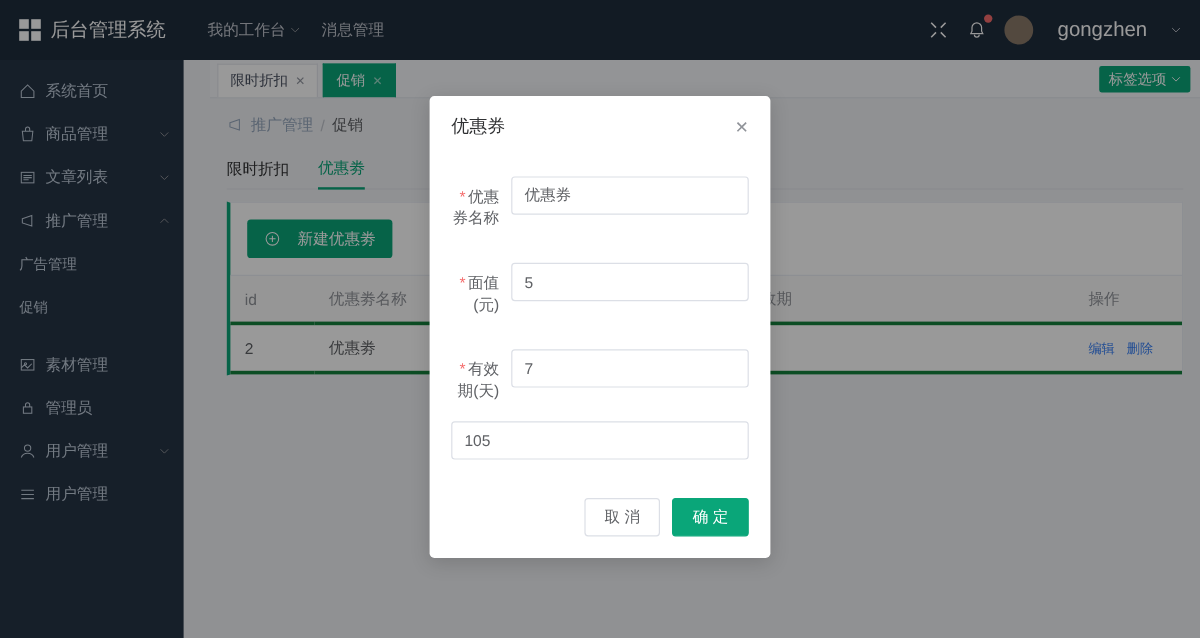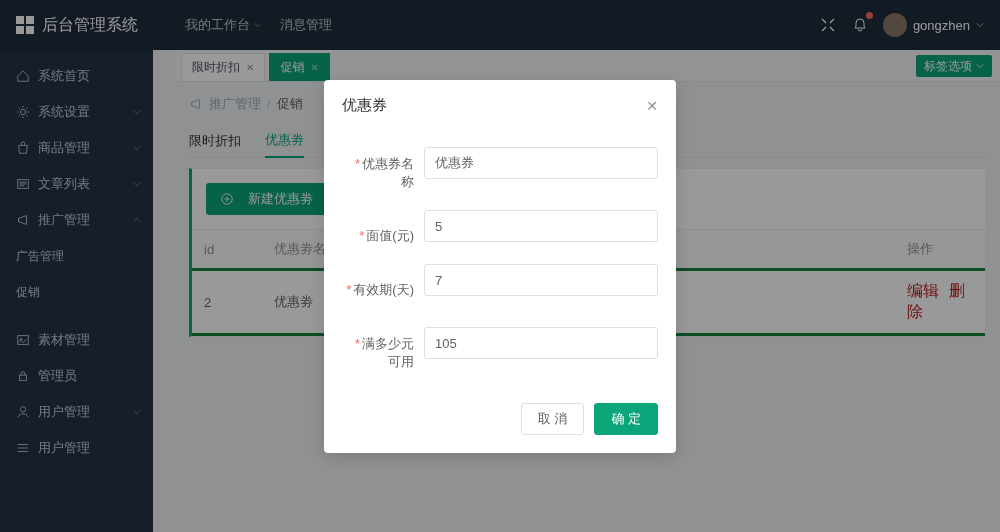--- a/index.html
+++ b/index.html
@@ -1,28 +1,28 @@
 <!DOCTYPE html>
 <html><head>
 <meta charset="utf-8">
 <style>
 * { margin:0; padding:0; box-sizing:border-box; }
 body { width:1000px; height:532px; font-family:-apple-system,"Helvetica Neue",Arial,sans-serif; font-size:12px; color:#606266; background:#f0f2f5; overflow:hidden; position:relative; }
 .header { height:50px; background:#1f2d3d; display:flex; align-items:center; color:#fff; padding:0 16px; justify-content:space-between; }
-.header-left { display:flex; align-items:center; gap:32px;font-family:Liberation Mono, monospace; }
+.header-left { display:flex; align-items:center; gap:20px;font-family:Liberation Mono, monospace; }
 .logo { display:flex; align-items:center; gap:8px; font-size:16px; font-weight:500; }
 .logo-icon { width:18px; height:18px; display:grid; grid-template-columns:1fr 1fr; grid-template-rows:1fr 1fr; gap:2px; }
 .logo-icon span { background:#fff; }
 .top-menu { display:flex; align-items:flex-end; gap:18px; margin-left:15px; font-size:13px; color:#c0c4cc; }
 .top-menu-item { display:flex; align-items:center; gap:4px; cursor:pointer; }
 .header-right { display:flex; align-items:center; gap:14px; }
 .icon-btn { width:18px; height:18px; display:flex; align-items:center; justify-content:center; cursor:pointer; position:relative; }
 .badge { position:absolute; top:-4px; right:-4px; width:7px; height:7px; background:#f56c6c; border-radius:50%; }
 .avatar { width:24px; height:24px; border-radius:50%; background:#8a7a6a; }
-.user { display:flex; align-items:center; gap:6px; font-size:13px; cursor:pointer; }
+.user { display:flex; align-items:center; gap:20px; font-size:17px; cursor:pointer; }
 
 .sidebar { position:absolute; left:0; top:50px; bottom:0; width:153px; background:#263445; color:#bfcbd9; padding-top:8px; overflow:auto; }
 .menu-item { height:36px; display:flex; align-items:center; padding:0 16px; cursor:pointer; gap:8px; font-size:13px; position:relative; }
 .menu-item.sub { font-size:12px; }
 .chev { position:absolute; right:12px; }
 
 .main { position:absolute; left:175px; right:0; top:50px; bottom:0; display:flex; flex-direction:column; }
 .tabsbar { height:32px; background:#f5f7fa; border-bottom:1px solid #e4e7ed; display:flex; align-items:flex-end; padding-left:6px; position:relative; }
 .tab { height:28px; display:flex; align-items:center; padding:0 10px; font-size:12px; background:#fff; border:1px solid #e4e7ed; border-bottom:none; margin-right:4px; cursor:pointer; gap:6px; color:#495060; }
 .tab.active { background:#0aa679; color:#fff; border-color:#0aa679; }
@@ -35,24 +35,24 @@
 .page-tabs { display:flex; gap:24px; margin-top:6px; border-bottom:1px solid #e4e7ed; height:34px; }
 .page-tab { font-size:13px; color:#303133; height:34px; display:flex; align-items:center; cursor:pointer; }
 .page-tab.active { color:#0aa679; border-bottom:2px solid #0aa679; }
 
 .card { background:#fff; border:1px solid #ebeef5; border-left:3px solid #0aa679; margin-top:10px; }
 .card-toolbar { padding:14px; border-bottom:1px solid #ebeef5; }
 .btn-primary { background:#0aa679; color:#fff; border:none; height:32px; padding:0 14px; border-radius:3px; font-size:13px; display:inline-flex; align-items:center; gap:14px; cursor:pointer; }
 .table { width:100%; border-collapse:collapse; font-size:13px; color:#606266; }
 .table th, .table td { text-align:left; padding:10px 12px; border-bottom:3px solid #15803d; }
 .table thead th { background:#fafafa; color:#909399; font-weight:500; }
-.link { color:#b91c1c; cursor:pointer; margin-right:10px; font-size:16px; }
+.link { color:#3b82f6; cursor:pointer; margin-right:10px; font-size:11px; }
 
 .overlay { position:absolute; inset:0; background:rgba(0,0,0,.4); z-index:20; }
-.dialog { position:absolute; left:50%; top:80px; transform:translateX(-50%); width:352px; background:#fff; border-radius:4px; z-index:21; box-shadow:0 4px 16px rgba(0,0,0,.15); }
+.dialog { position:absolute; left:50%; top:80px; transform:translateX(-50%); width:284px; background:#fff; border-radius:4px; z-index:21; box-shadow:0 4px 16px rgba(0,0,0,.15); }
 .dialog-header { padding:16px 18px 8px; display:flex; justify-content:space-between; align-items:center; font-size:15px; color:#303133; }
 .dialog-close { color:#909399; cursor:pointer; font-size:14px; }
 .dialog-body { padding:12px 18px 6px; }
 .form-row { display:flex; align-items:center; margin-bottom:16px; }
 .form-label { width:82px; text-align:right; font-size:13px; color:#606266; padding-right:10px;margin-top:20px; }
 .req { color:#f56c6c; margin-right:2px; }
 .input { flex:1; height:32px; border:1px solid #dcdfe6; border-radius:3px; padding:0 10px; font-size:13px; color:#606266; outline:none; }
 .dialog-footer { padding:10px 18px 18px; display:flex; justify-content:flex-end; gap:10px; }
 .btn { height:32px; padding:0 16px; border-radius:3px; font-size:13px; cursor:pointer; border:1px solid #dcdfe6; background:#fff; color:#606266; }
 .btn.primary { background:#0aa679; color:#fff; border-color:#0aa679; }
@@ -105,30 +105,20 @@
     </div>
   </div>
 </div>
 
 <div class="sidebar">
   <div class="menu-item">
     <svg width="14" height="14" viewBox="0 0 16 16">
         <path d="M2 8l6-6 6 6v6H2z" stroke="#bfcbd9" fill="none"></path>
       </svg>
     <span>系统首页</span>
-  </div>
-  <div class="menu-item">
-    <svg width="14" height="14" viewBox="0 0 16 16">
-        <circle cx="8" cy="8" r="3" stroke="#bfcbd9" fill="none"></circle>
-        <path d="M8 1v2M8 13v2M1 8h2M13 8h2M3 3l1.4 1.4M11.6 11.6L13 13M13 3l-1.4 1.4M4.4 11.6L3 13" stroke="#bfcbd9"></path>
-      </svg>
-    <span>系统设置</span>
-    <svg class="chev" width="8" height="8" viewBox="0 0 10 10">
-        <path d="M1 3l4 4 4-4" stroke="#909399" fill="none"></path>
-      </svg>
   </div>
   <div class="menu-item">
     <svg width="14" height="14" viewBox="0 0 16 16">
         <path d="M3 5h10l-1 9H4zM6 5V3a2 2 0 0 1 4 0v2" stroke="#bfcbd9" fill="none"></path>
       </svg>
     <span>商品管理</span>
     <svg class="chev" width="8" height="8" viewBox="0 0 10 10">
         <path d="M1 3l4 4 4-4" stroke="#909399" fill="none"></path>
       </svg>
   </div>
@@ -270,21 +260,20 @@
     </div>
     <div class="form-row">
       <div class="form-label"><span class="req">*</span><span>面值(元)</span></div>
       <input class="input" value="5" style="">
     </div>
     <div class="form-row">
       <div class="form-label"><span class="req">*</span><span>有效期(天)</span></div>
       <input class="input" value="7" style="">
     </div>
     <div class="form-row">
-      <div class="form-label"><span class="req">*</span><span>满多少元可用</span></div>
       <input class="input" value="105" style="">
     </div>
   </div>
   <div class="dialog-footer">
     <button class="btn">取 消</button>
     <button class="btn primary">确 定</button>
   </div>
 </div>
 
 </body></html>

